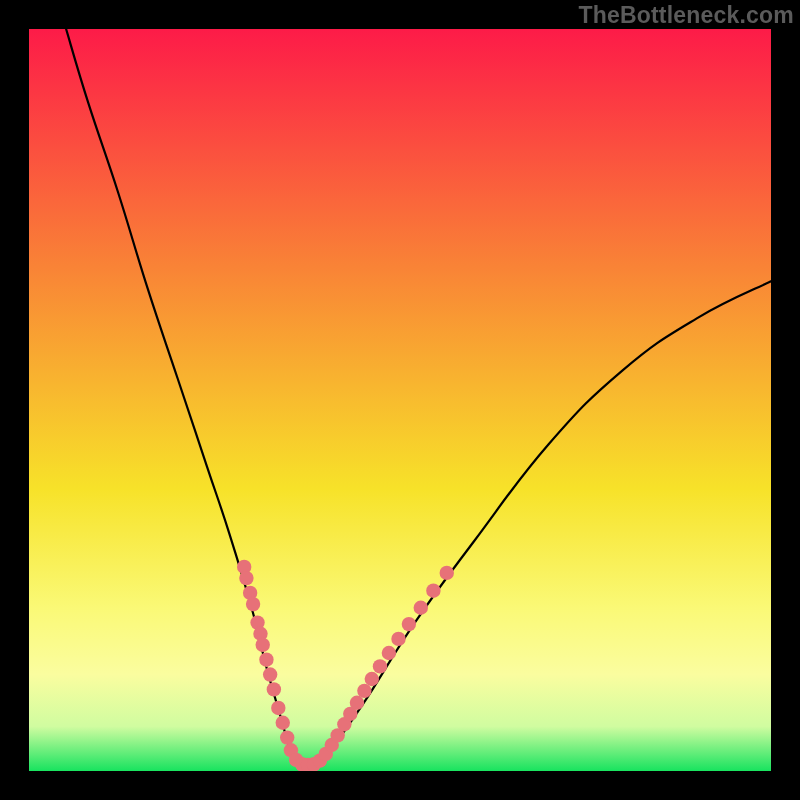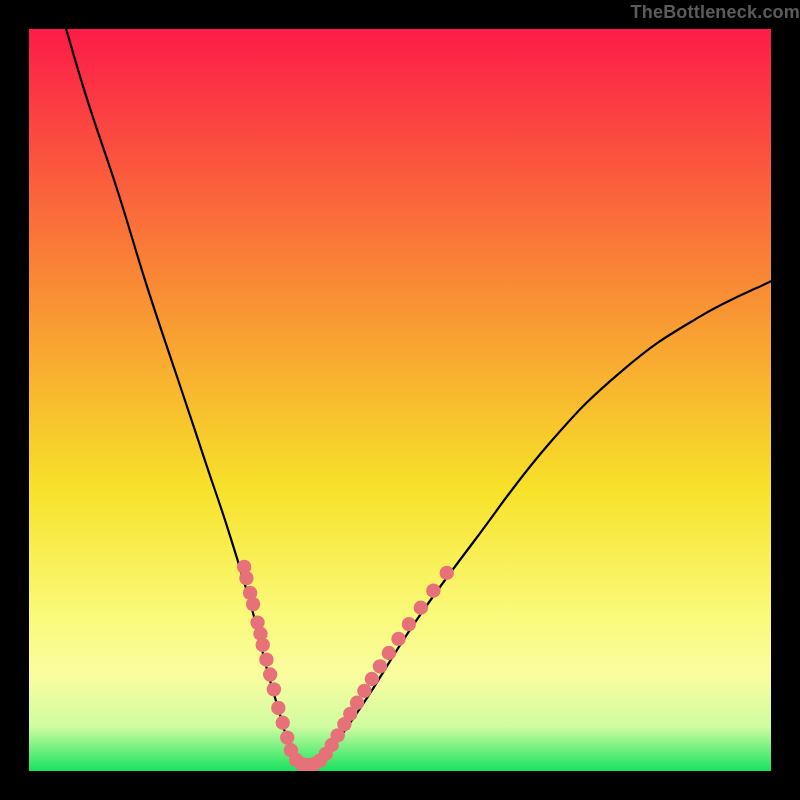--- a/index.html
+++ b/index.html
@@ -25,23 +25,23 @@
     overflow: hidden;
   }
   .plot-svg {
     display: block;
     width: 100%;
     height: 100%;
   }
   .watermark {
     position: absolute;
     top: 2px;
-    right: 0;
+    right: 6px;
     color: #5b5b5b;
-    font-size: 18px;
+    font-size: 23px;
     font-weight: 600;
     letter-spacing: 0.2px;
     user-select: none;
   }
 </style>
 </head>
 <body>
 
 <div class="frame">
 

